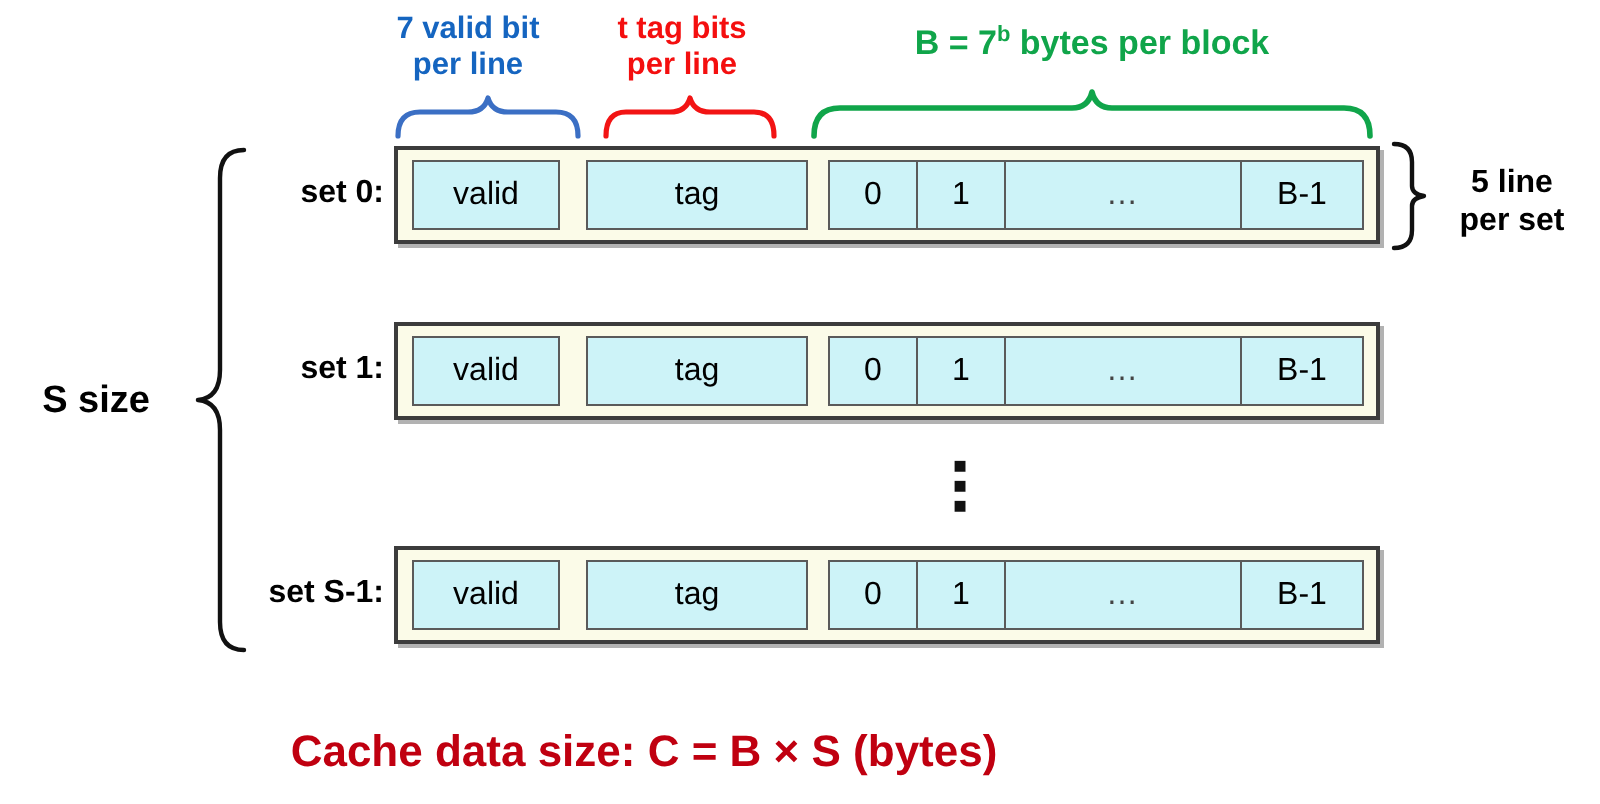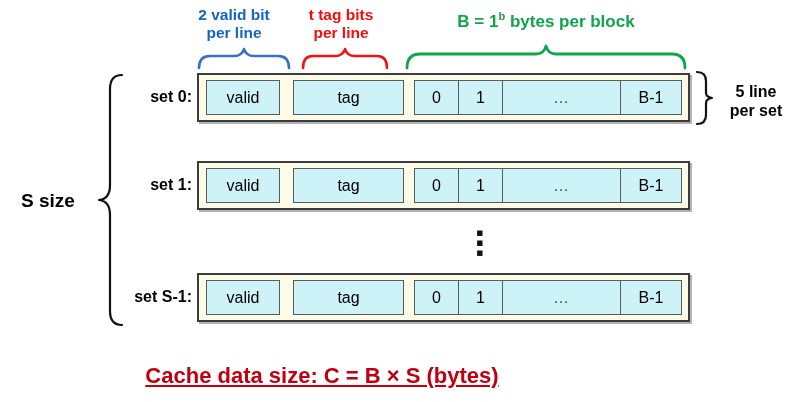--- a/index.html
+++ b/index.html
@@ -144,33 +144,32 @@
   }
   #vertical-ellipsis span { display: block; }
 
   
   #cache-size-caption {
     left: 0px; top: 363px; width: 644px;
     text-align: center;
     font-size: 22px;
     font-weight: bold;
     color: #c00010;
-    text-decoration: underline;
   }
 </style>
 </head>
 <body>
 
-<div class="abs ann-label" id="valid-bit-label">2 valid bit
+<div class="abs ann-label" id="valid-bit-label">7 valid bit
 per line</div>
 
 <div class="abs ann-label" id="tag-bits-label">t tag bits
 per line</div>
 
-<div class="abs ann-label" id="block-bytes-label"><span>B = 1</span><span class="sup">b</span><span> bytes per block</span></div>
+<div class="abs ann-label" id="block-bytes-label"><span>B = 7</span><span class="sup">b</span><span> bytes per block</span></div>
 
 <svg class="abs brace-top" style="left:196px; top:48px;" width="96" height="22" viewBox="0 0 96 22">
   <path d="M3 20 Q3 8 14 8 L38 8 Q46 8 48 1 Q50 8 58 8 L82 8 Q93 8 93 20" fill="none" stroke="#3b6fc4" stroke-width="2.6" stroke-linecap="round" stroke-linejoin="round"></path>
 </svg>
 
 <svg class="abs brace-top" style="left:300px; top:48px;" width="90" height="22" viewBox="0 0 90 22">
   <path d="M3 20 Q3 8 13 8 L35 8 Q43 8 45 1 Q47 8 55 8 L77 8 Q87 8 87 20" fill="none" stroke="#f21414" stroke-width="2.6" stroke-linecap="round" stroke-linejoin="round"></path>
 </svg>
 
 <svg class="abs brace-top" style="left:404px; top:44px;" width="284" height="26" viewBox="0 0 284 26">

